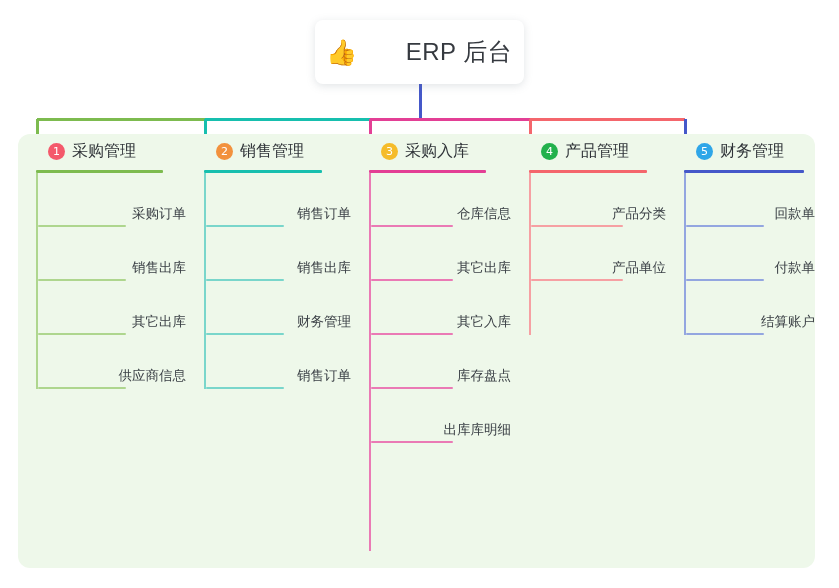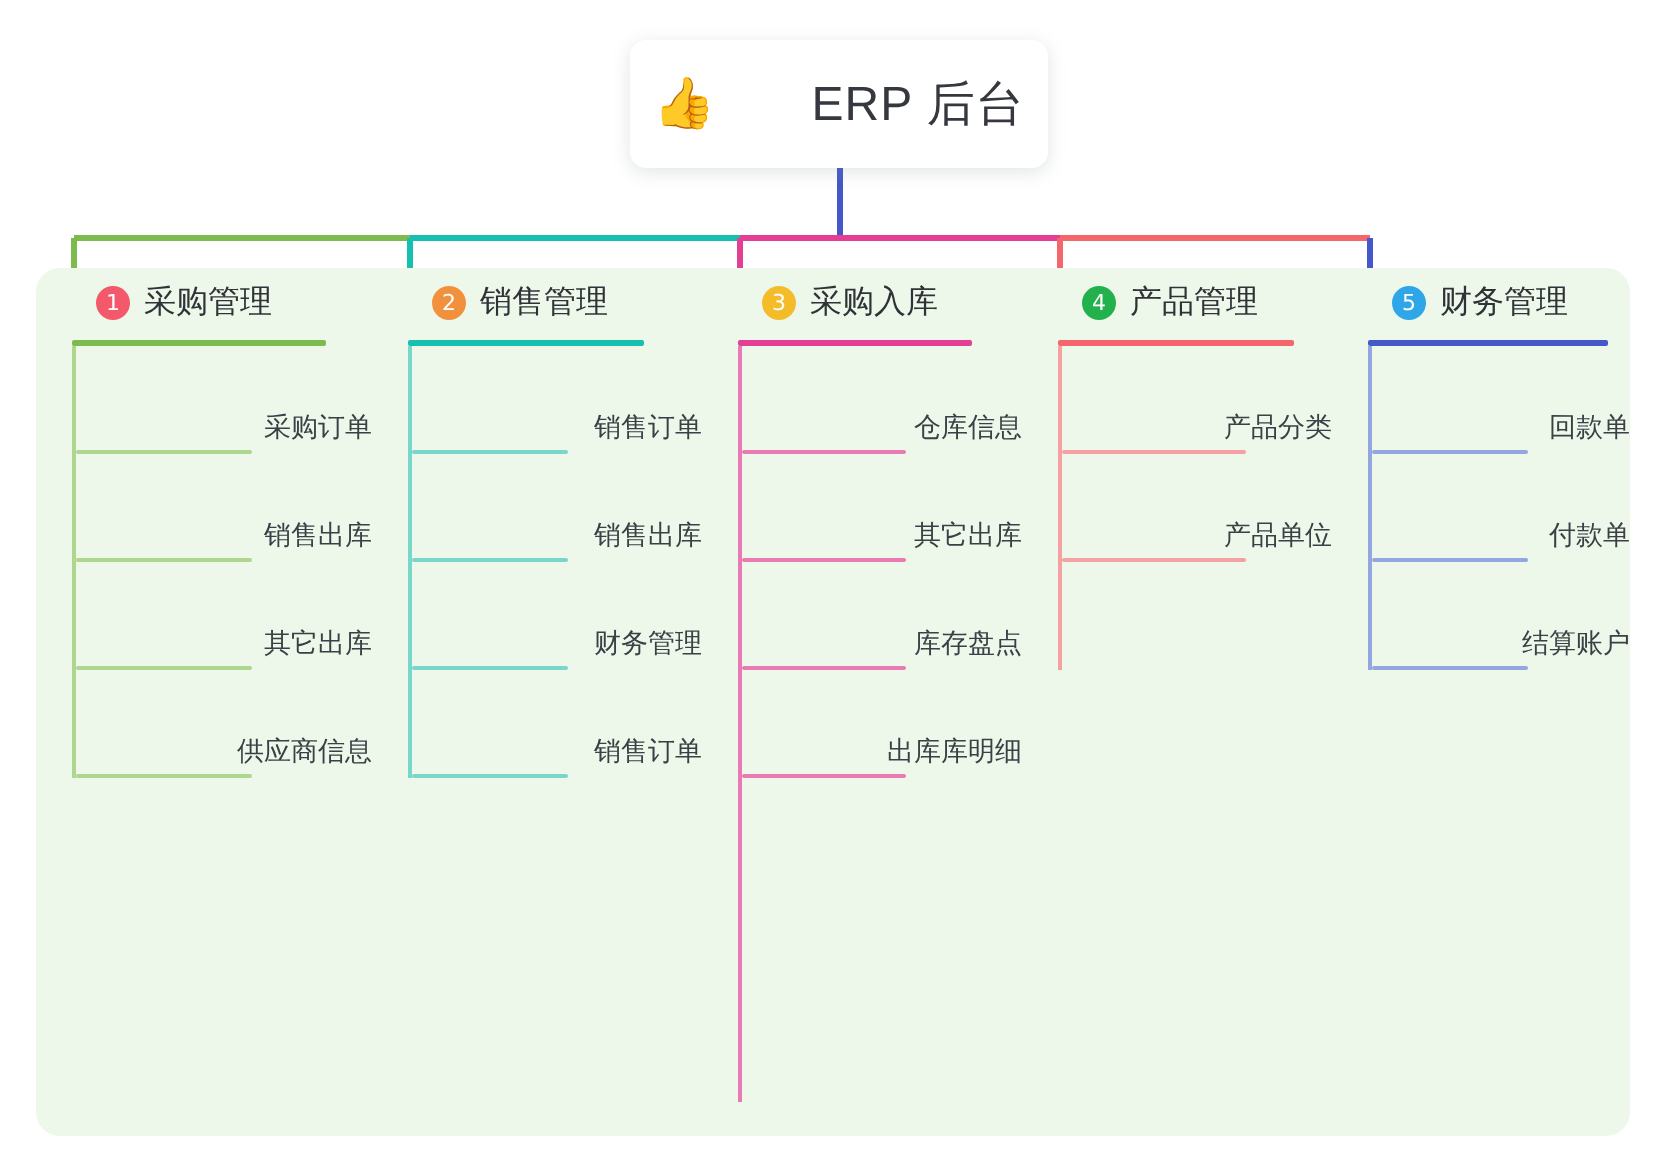--- a/index.html
+++ b/index.html
@@ -235,20 +235,24 @@
           <div class="spine" style="background: rgb(234, 122, 181); height: 378px;"></div>
           <div class="item">
             <span class="item-label">仓库信息</span>
             <div class="item-rule" style="width: 82px; background: rgb(234, 122, 181);"></div>
           </div>
           <div class="item">
             <span class="item-label">其它出库</span>
             <div class="item-rule" style="width: 82px; background: rgb(234, 122, 181);"></div>
           </div>
           <div class="item">
+            <span class="item-label">其它入库</span>
+            <div class="item-rule" style="width: 82px; background: rgb(234, 122, 181);"></div>
+          </div>
+          <div class="item">
             <span class="item-label">库存盘点</span>
             <div class="item-rule" style="width: 82px; background: rgb(234, 122, 181);"></div>
           </div>
           <div class="item">
             <span class="item-label">出库库明细</span>
             <div class="item-rule" style="width: 82px; background: rgb(234, 122, 181);"></div>
           </div>
         </div>
       </div>
       <div class="column" style="width: 155px;">

